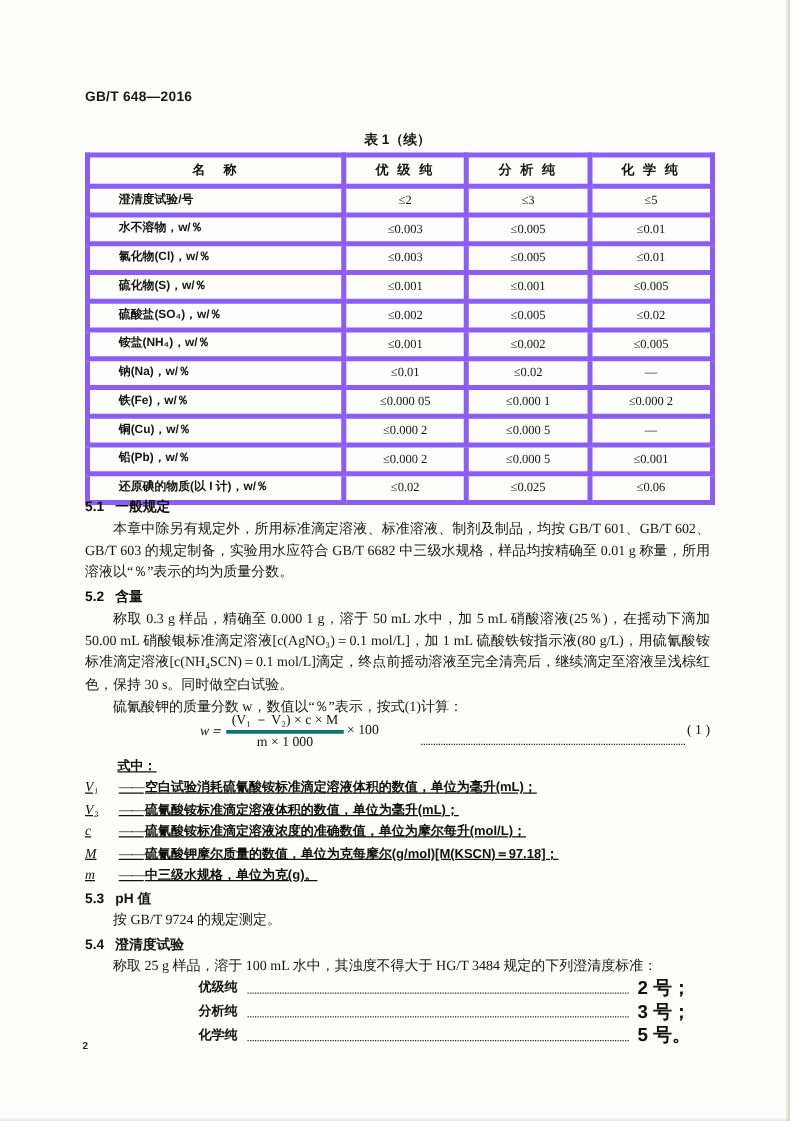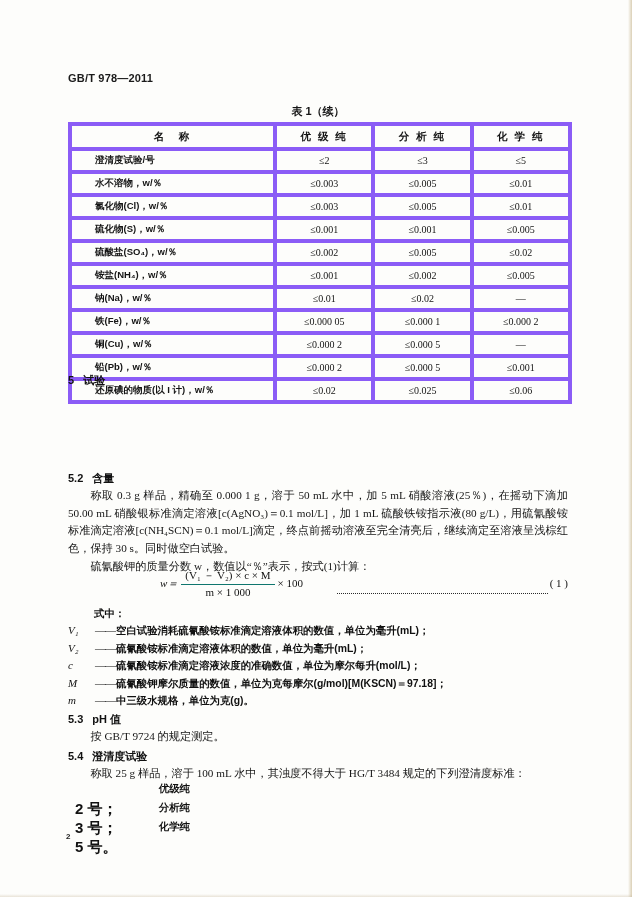--- a/index.html
+++ b/index.html
@@ -145,21 +145,21 @@
   }
   .frac {
     display: inline-flex;
     flex-direction: column;
     align-items: center;
     vertical-align: middle;
     margin: 0 3px;
   }
   .frac .num-t {
     padding: 0 4px 1px 4px;
-    border-bottom: 1px solid #0f766e;
+    border-bottom: 3px solid #0f766e;
     white-space: nowrap;
   }
   .frac .den-t {
     padding: 1px 4px 0 4px;
     white-space: nowrap;
   }
   .leader {
     flex: 1;
     margin: 0 0 0 34px;
     border-bottom: 1.4px dotted #2a2a2a;
@@ -173,20 +173,21 @@
     padding-left: 2px;
   }
 
   
   .deflist {
     position: absolute;
     left: 68px;
     width: 500px;
     font-size: 11px;
     line-height: 1.58;
+    text-decoration: underline;
   }
   .defrow {
     display: flex;
     align-items: baseline;
     white-space: nowrap;
   }
   .defsym {
     display: inline-block;
     width: 26px;
     font-style: italic;
@@ -204,23 +205,22 @@
 
   
   .gradelist {
     position: absolute;
     left: 68px;
     width: 500px;
     font-size: 11px;
   }
   .graderow {
     display: flex;
-    align-items: flex-start;
+    align-items: center;
     height: 19px;
-    flex-direction: column;
   }
   .gradelabel {
     width: 122px;
     text-align: right;
     padding-right: 8px;
     font-family: "Liberation Sans", "DejaVu Sans", sans-serif;
     font-weight: bold;
     font-size: 10.4px;
     line-height: 16px;
   }
@@ -251,21 +251,21 @@
   }
 </style>
 </head>
 <body>
 
 <div class="page">
 
   <div class="scan-edge-right"></div>
   <div class="scan-edge-bottom"></div>
 
-  <div class="std-header">GB/T 978—2011</div>
+  <div class="std-header">GB/T 648—2016</div>
 
   <div class="table-caption">表 1（续）</div>
 
   <table class="spec">
     <colgroup>
       <col class="col-name">
         <col class="col-v">
         <col class="col-v">
         <col class="col-v">
     </colgroup>
@@ -340,24 +340,25 @@
         </tr>
         <tr>
           <td class="name">还原碘的物质(以 I 计)，w/％</td>
           <td class="val">≤0.02</td>
           <td class="val">≤0.025</td>
           <td class="val">≤0.06</td>
         </tr>
       </tbody>
   </table>
 
-  <div class="sec" style="top:372px;">
-    <div class="heading"><span class="num">5</span><span>试验</span></div>
-  </div>
-
+
+  <div class="sec" style="top:398px;">
+    <div class="heading"><span class="num">5.1</span><span>一般规定</span></div>
+    <div class="para indent">本章中除另有规定外，所用标准滴定溶液、标准溶液、制剂及制品，均按 GB/T 601、GB/T 602、GB/T 603 的规定制备，实验用水应符合 GB/T 6682 中三级水规格，样品均按精确至 0.01 g 称量，所用溶液以“％”表示的均为质量分数。</div>
+  </div>
 
   <div class="sec" style="top:470px;">
     <div class="heading"><span class="num">5.2</span><span>含量</span></div>
     <div class="para indent">称取 0.3 g 样品，精确至 0.000 1 g，溶于 50 mL 水中，加 5 mL 硝酸溶液(25％)，在摇动下滴加 50.00 mL 硝酸银标准滴定溶液[c(AgNO₃)＝0.1 mol/L]，加 1 mL 硫酸铁铵指示液(80 g/L)，用硫氰酸铵标准滴定溶液[c(NH₄SCN)＝0.1 mol/L]滴定，终点前摇动溶液至完全清亮后，继续滴定至溶液呈浅棕红色，保持 30 s。同时做空白试验。</div>
     <div class="para indent">硫氰酸钾的质量分数 w，数值以“％”表示，按式(1)计算：</div>
   </div>
 
   <div class="formula-row" style="top:568px;">
     <span class="formula">
       <span class="ital">w＝</span>

